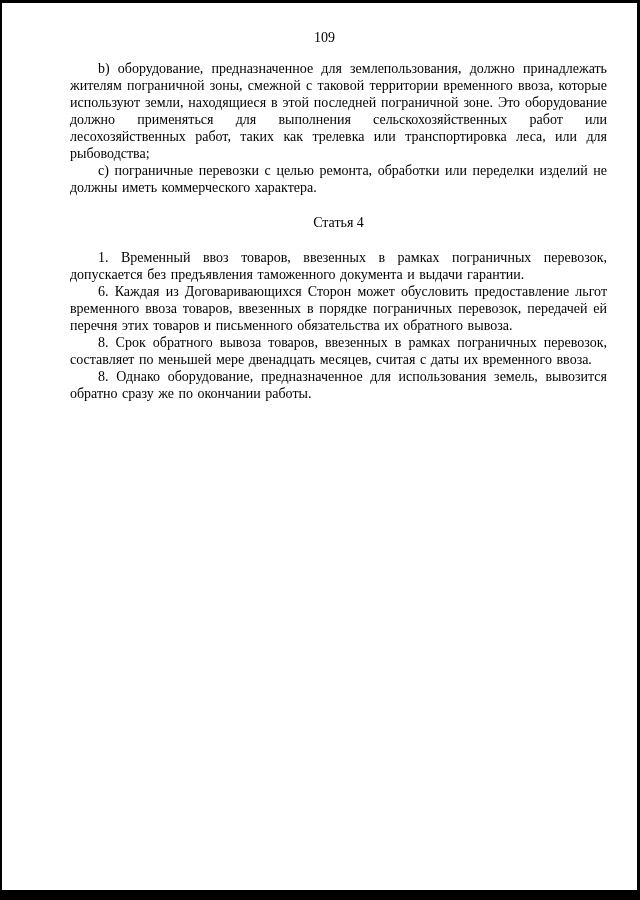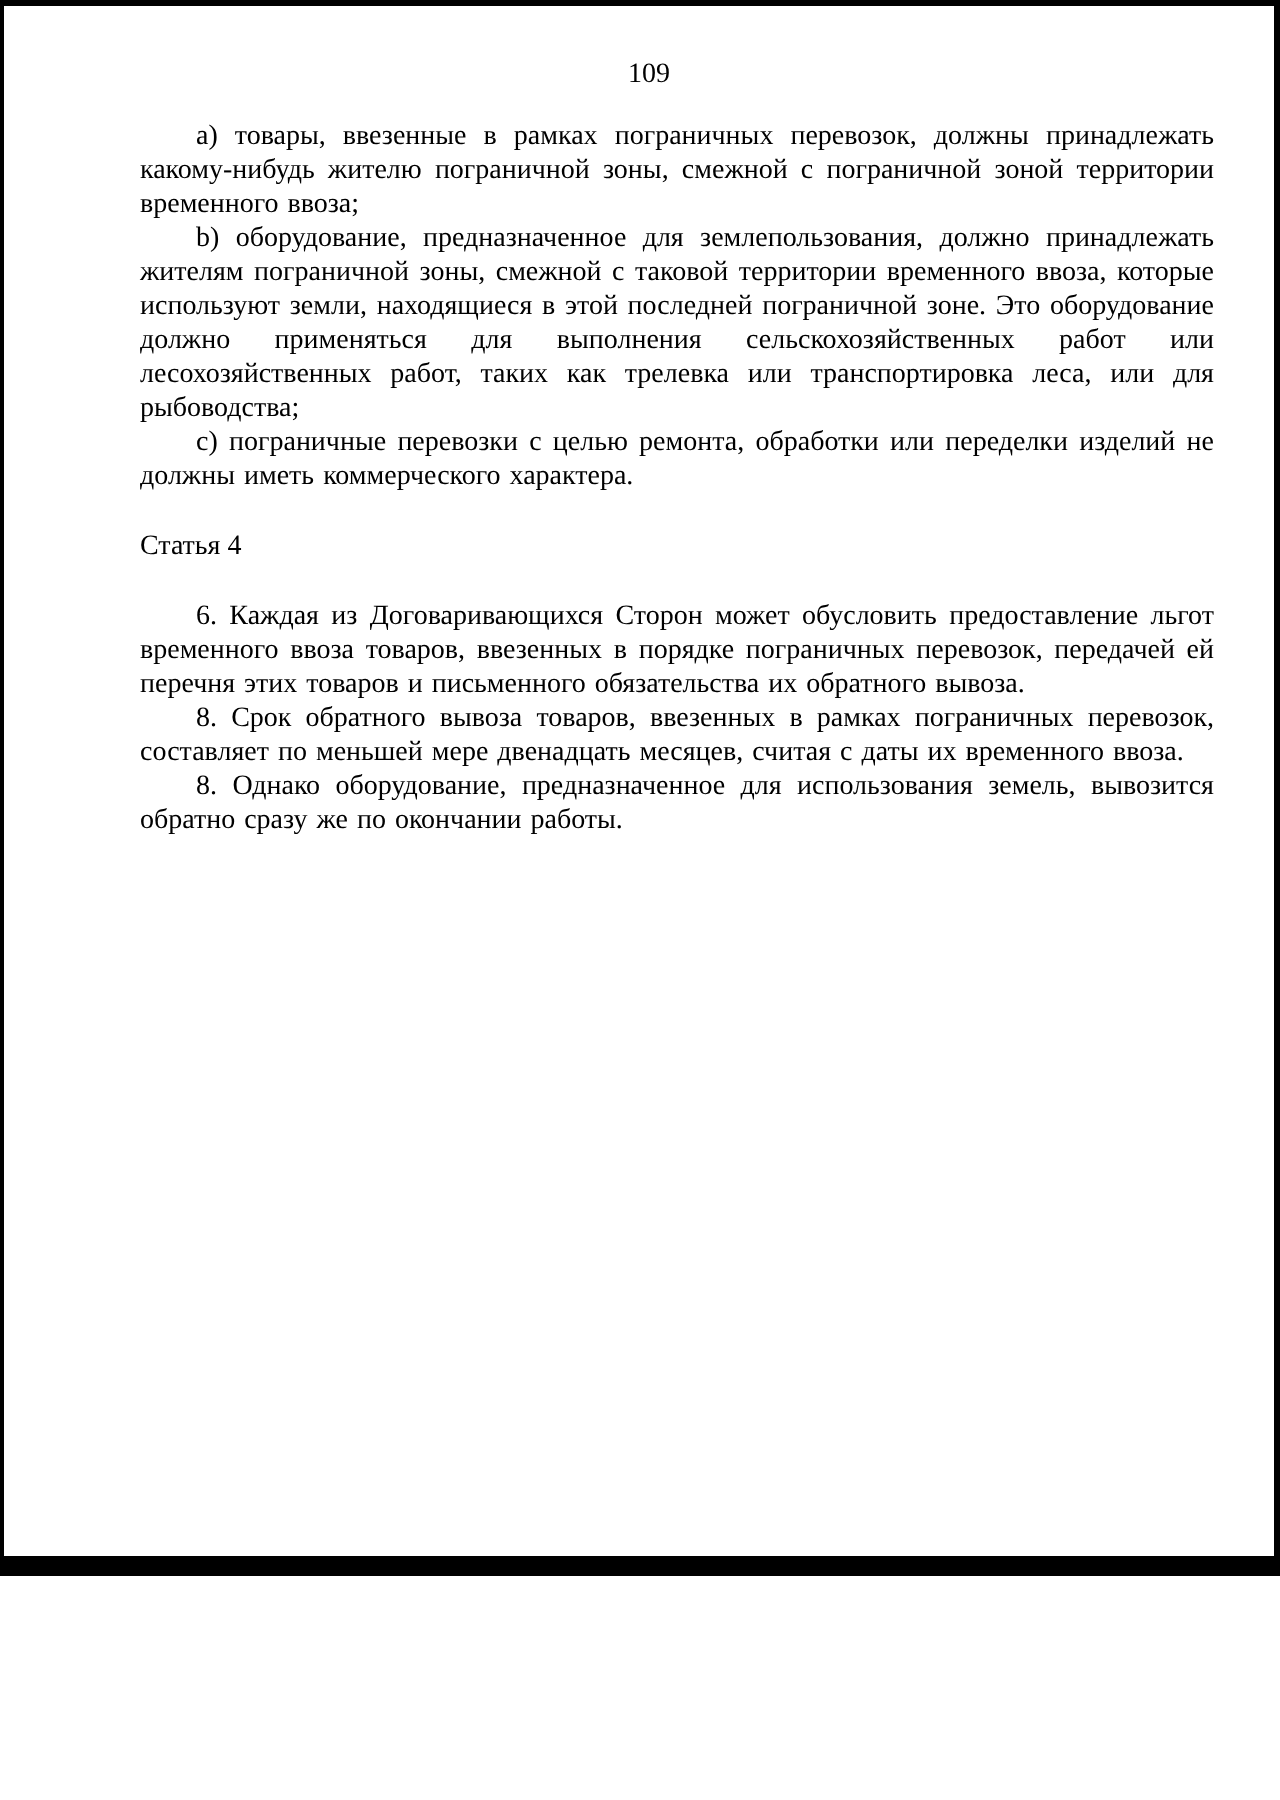--- a/index.html
+++ b/index.html
@@ -2,21 +2,21 @@
 <html><head>
 <meta charset="utf-8">
 <style>
   html, body {
     margin: 0;
     padding: 0;
     background: #ffffff;
   }
   .scan-page {
     width: 640px;
-    height: 788px;
+    height: 900px;
     box-sizing: border-box;
     background: #ffffff;
     border-top: 3px solid #000000;
     border-right: 3px solid #000000;
     border-bottom: 10px solid #000000;
     border-left: 2px solid #000000;
     overflow: hidden;
     position: relative;
   }
   .page-inner {
@@ -33,33 +33,33 @@
     
     transform: translateX(-14px);
   }
   .para {
     margin: 0;
     text-align: justify;
     text-indent: 28px;
     word-spacing: 1px;
   }
   .heading {
-    text-align: left;
+    text-align: center;
     margin: 18px 0 18px 0;
   }
 </style>
 </head>
 <body>
 
 <div class="scan-page">
   <div class="page-inner">
     <div class="page-number">109</div>
     <div id="doc-body">
-        <p class="para">а) товары, ввезенные в рамках пограничных перевозок, должны принадлежать какому-нибудь жителю пограничной зоны, смежной с пограничной зоной территории временного ввоза;</p>
         <p class="para">b) оборудование, предназначенное для землепользования, должно принадлежать жителям пограничной зоны, смежной с таковой территории временного ввоза, которые используют земли, находящиеся в этой последней пограничной зоне. Это оборудование должно применяться для выполнения сельскохозяйственных работ или лесохозяйственных работ, таких как трелевка или транспортировка леса, или для рыбоводства;</p>
         <p class="para">с) пограничные перевозки с целью ремонта, обработки или переделки изделий не должны иметь коммерческого характера.</p>
         <div class="heading">Статья 4</div>
+        <p class="para">1. Временный ввоз товаров, ввезенных в рамках пограничных перевозок, допускается без предъявления таможенного документа и выдачи гарантии.</p>
         <p class="para">6. Каждая из Договаривающихся Сторон может обусловить предоставление льгот временного ввоза товаров, ввезенных в порядке пограничных перевозок, передачей ей перечня этих товаров и письменного обязательства их обратного вывоза.</p>
         <p class="para">8. Срок обратного вывоза товаров, ввезенных в рамках пограничных перевозок, составляет по меньшей мере двенадцать месяцев, считая с даты их временного ввоза.</p>
         <p class="para">8. Однако оборудование, предназначенное для использования земель, вывозится обратно сразу же по окончании работы.</p>
       </div>
   </div>
 </div>
 
 </body></html>

